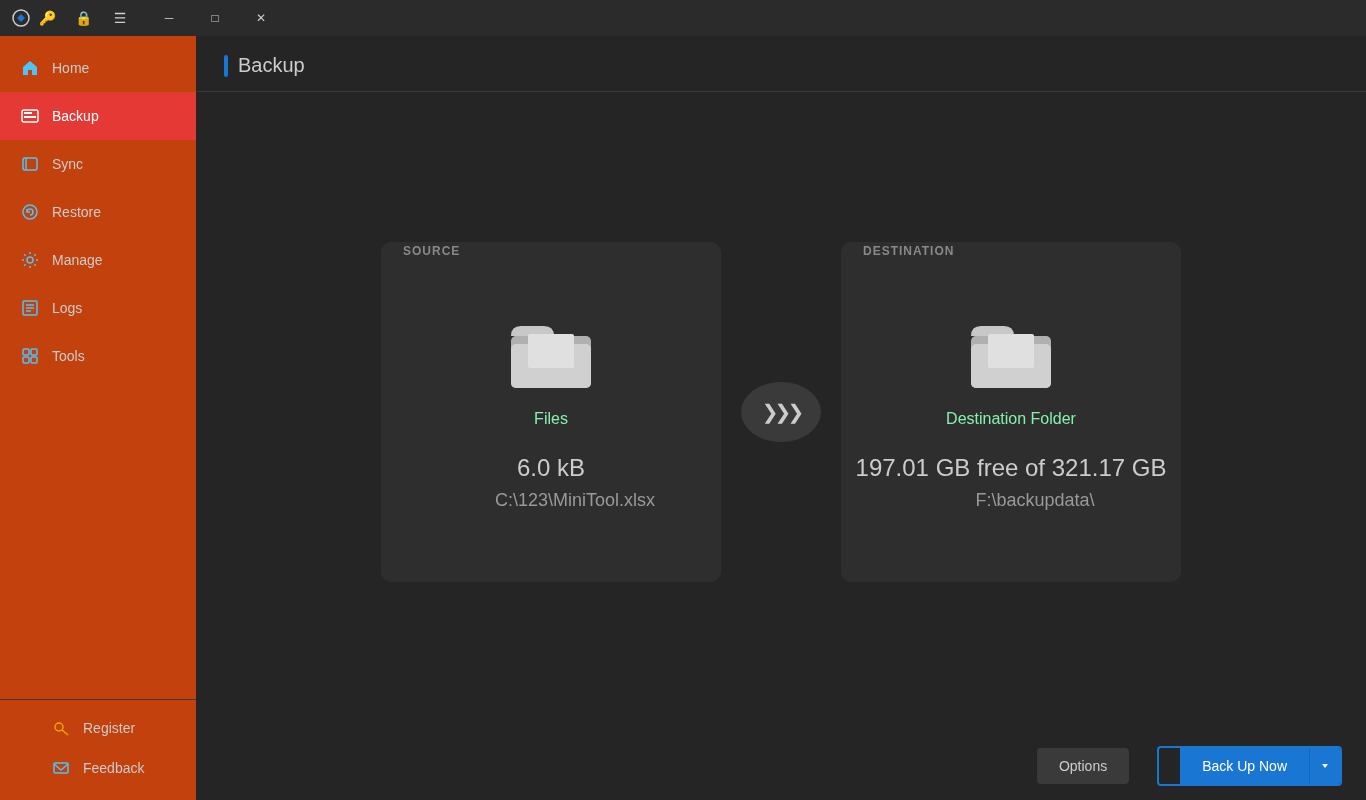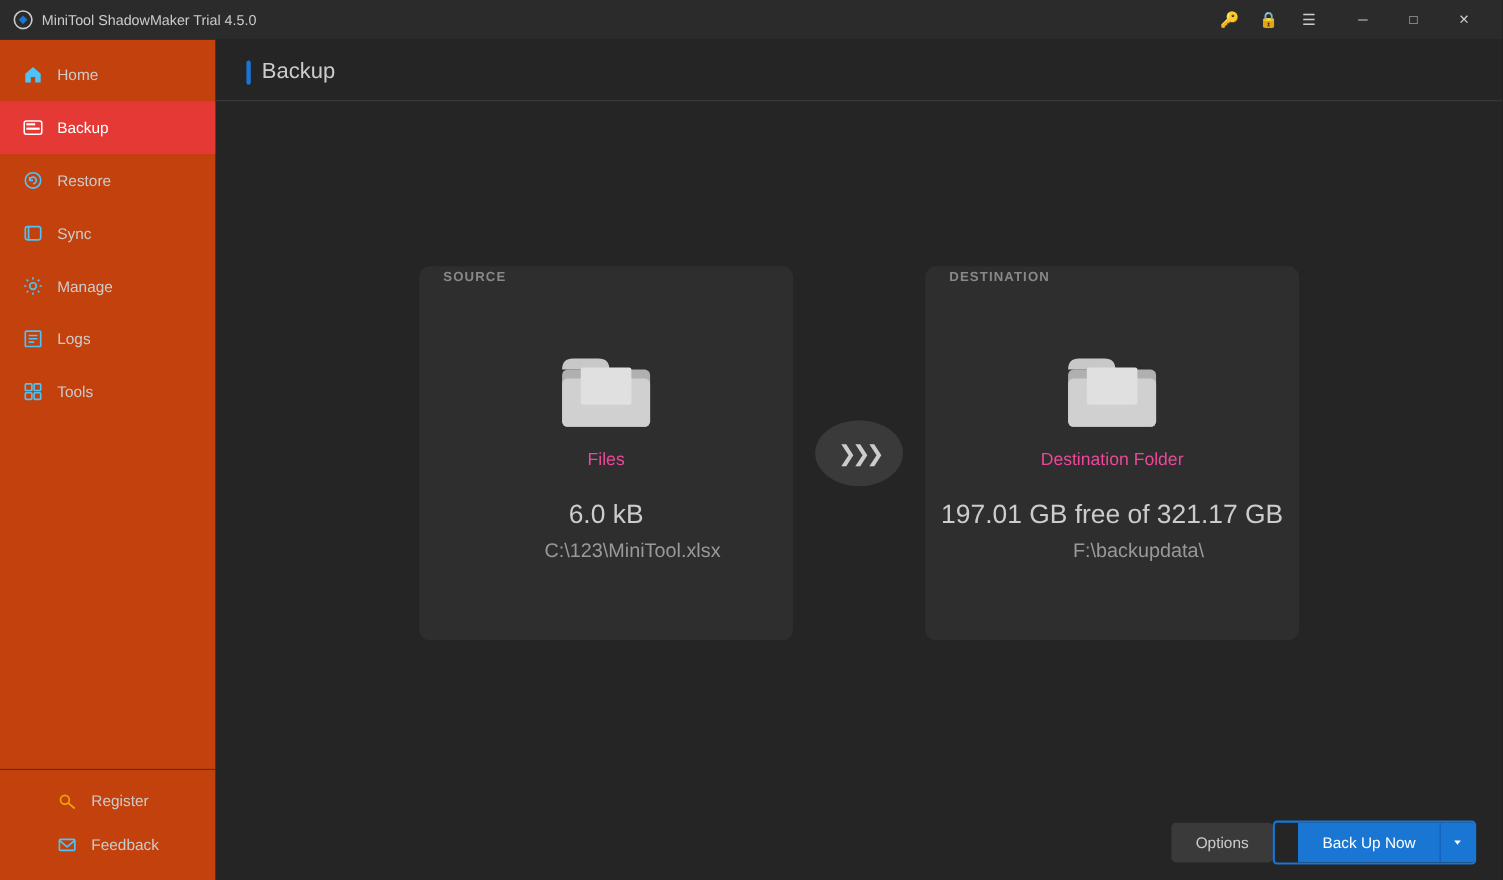--- a/index.html
+++ b/index.html
@@ -189,21 +189,21 @@
     }
 
     
     .folder-svg {
       width: 90px;
       height: 80px;
     }
 
     .card-type {
       font-size: 16px;
-      color: #ec4899;
+      color: #86efac;
       margin-bottom: 26px;
     }
     .card-size {
       font-size: 24px;
       color: #ccc;
       font-weight: 500;
       margin-bottom: 8px;
     }
     .card-path {
       font-size: 18px;
@@ -228,21 +228,21 @@
       font-size: 20px;
       letter-spacing: -4px;
     }
 
     
     .bottom-bar {
       display: flex;
       justify-content: flex-end;
       align-items: center;
       padding: 14px 24px;
-      gap: 0;
+      gap: 28px;
       flex-shrink: 0;
     }
     .btn-options {
       background: #3a3a3a;
       color: #ccc;
       border: none;
       border-radius: 4px;
       padding: 10px 22px;
       font-size: 14px;
       cursor: pointer;
@@ -282,21 +282,20 @@
 </head>
 <body>
 
 <div class="title-bar">
   <div class="title-bar-logo">
     <svg width="18" height="18" viewBox="0 0 18 18">
       <circle cx="9" cy="9" r="8" fill="none" stroke="#ccc" stroke-width="1.5"></circle>
       <path d="M5 9 L9 5 L13 9 L9 13 Z" fill="#1976d2"></path>
     </svg>
   </div>
-  <span class="title-bar-text">MiniTool ShadowMaker Trial 4.5.0</span>
   <div class="title-bar-icons">
     <span class="title-bar-icon" title="Key">🔑</span>
     <span class="title-bar-icon" title="Lock">🔒</span>
     <span class="title-bar-icon" title="Menu">☰</span>
   </div>
   <div class="title-bar-controls">
     <div class="win-btn">─</div>
     <div class="win-btn">□</div>
     <div class="win-btn close">✕</div>
   </div>
@@ -323,36 +322,36 @@
             <rect x="3" y="5" width="8" height="2" fill="#fff"></rect>
             <rect x="3" y="9" width="12" height="2" fill="#fff"></rect>
           </svg>
         </span>
         <span>Backup</span>
       </div>
 
       <div class="sidebar-item">
         <span class="sidebar-icon">
           <svg width="18" height="18" viewBox="0 0 18 18" fill="none" stroke="#4fc3f7" stroke-width="1.5">
+            <rect x="2" y="3" width="14" height="12" rx="2"></rect>
+            <line x1="5" y1="3" x2="5" y2="15"></line>
+          </svg>
+        </span>
+        <span>Sync</span>
+      </div>
+
+      <div class="sidebar-item">
+        <span class="sidebar-icon">
+          <svg width="18" height="18" viewBox="0 0 18 18" fill="none" stroke="#4fc3f7" stroke-width="1.5">
             <circle cx="9" cy="9" r="7"></circle>
             <path d="M6 9a3 3 0 1 1 3 3" stroke="#4fc3f7"></path>
             <path d="M6 6v3h3" fill="none"></path>
           </svg>
         </span>
         <span>Restore</span>
-      </div>
-
-      <div class="sidebar-item">
-        <span class="sidebar-icon">
-          <svg width="18" height="18" viewBox="0 0 18 18" fill="none" stroke="#4fc3f7" stroke-width="1.5">
-            <rect x="2" y="3" width="14" height="12" rx="2"></rect>
-            <line x1="5" y1="3" x2="5" y2="15"></line>
-          </svg>
-        </span>
-        <span>Sync</span>
       </div>
 
       <div class="sidebar-item">
         <span class="sidebar-icon">
           <svg width="18" height="18" viewBox="0 0 18 18" fill="none" stroke="#4fc3f7" stroke-width="1.5">
             <circle cx="9" cy="9" r="3"></circle>
             <path d="M9 1v2M9 15v2M1 9h2M15 9h2M3.2 3.2l1.4 1.4M13.4 13.4l1.4 1.4M3.2 14.8l1.4-1.4M13.4 4.6l1.4-1.4"></path>
           </svg>
         </span>
         <span>Manage</span>

